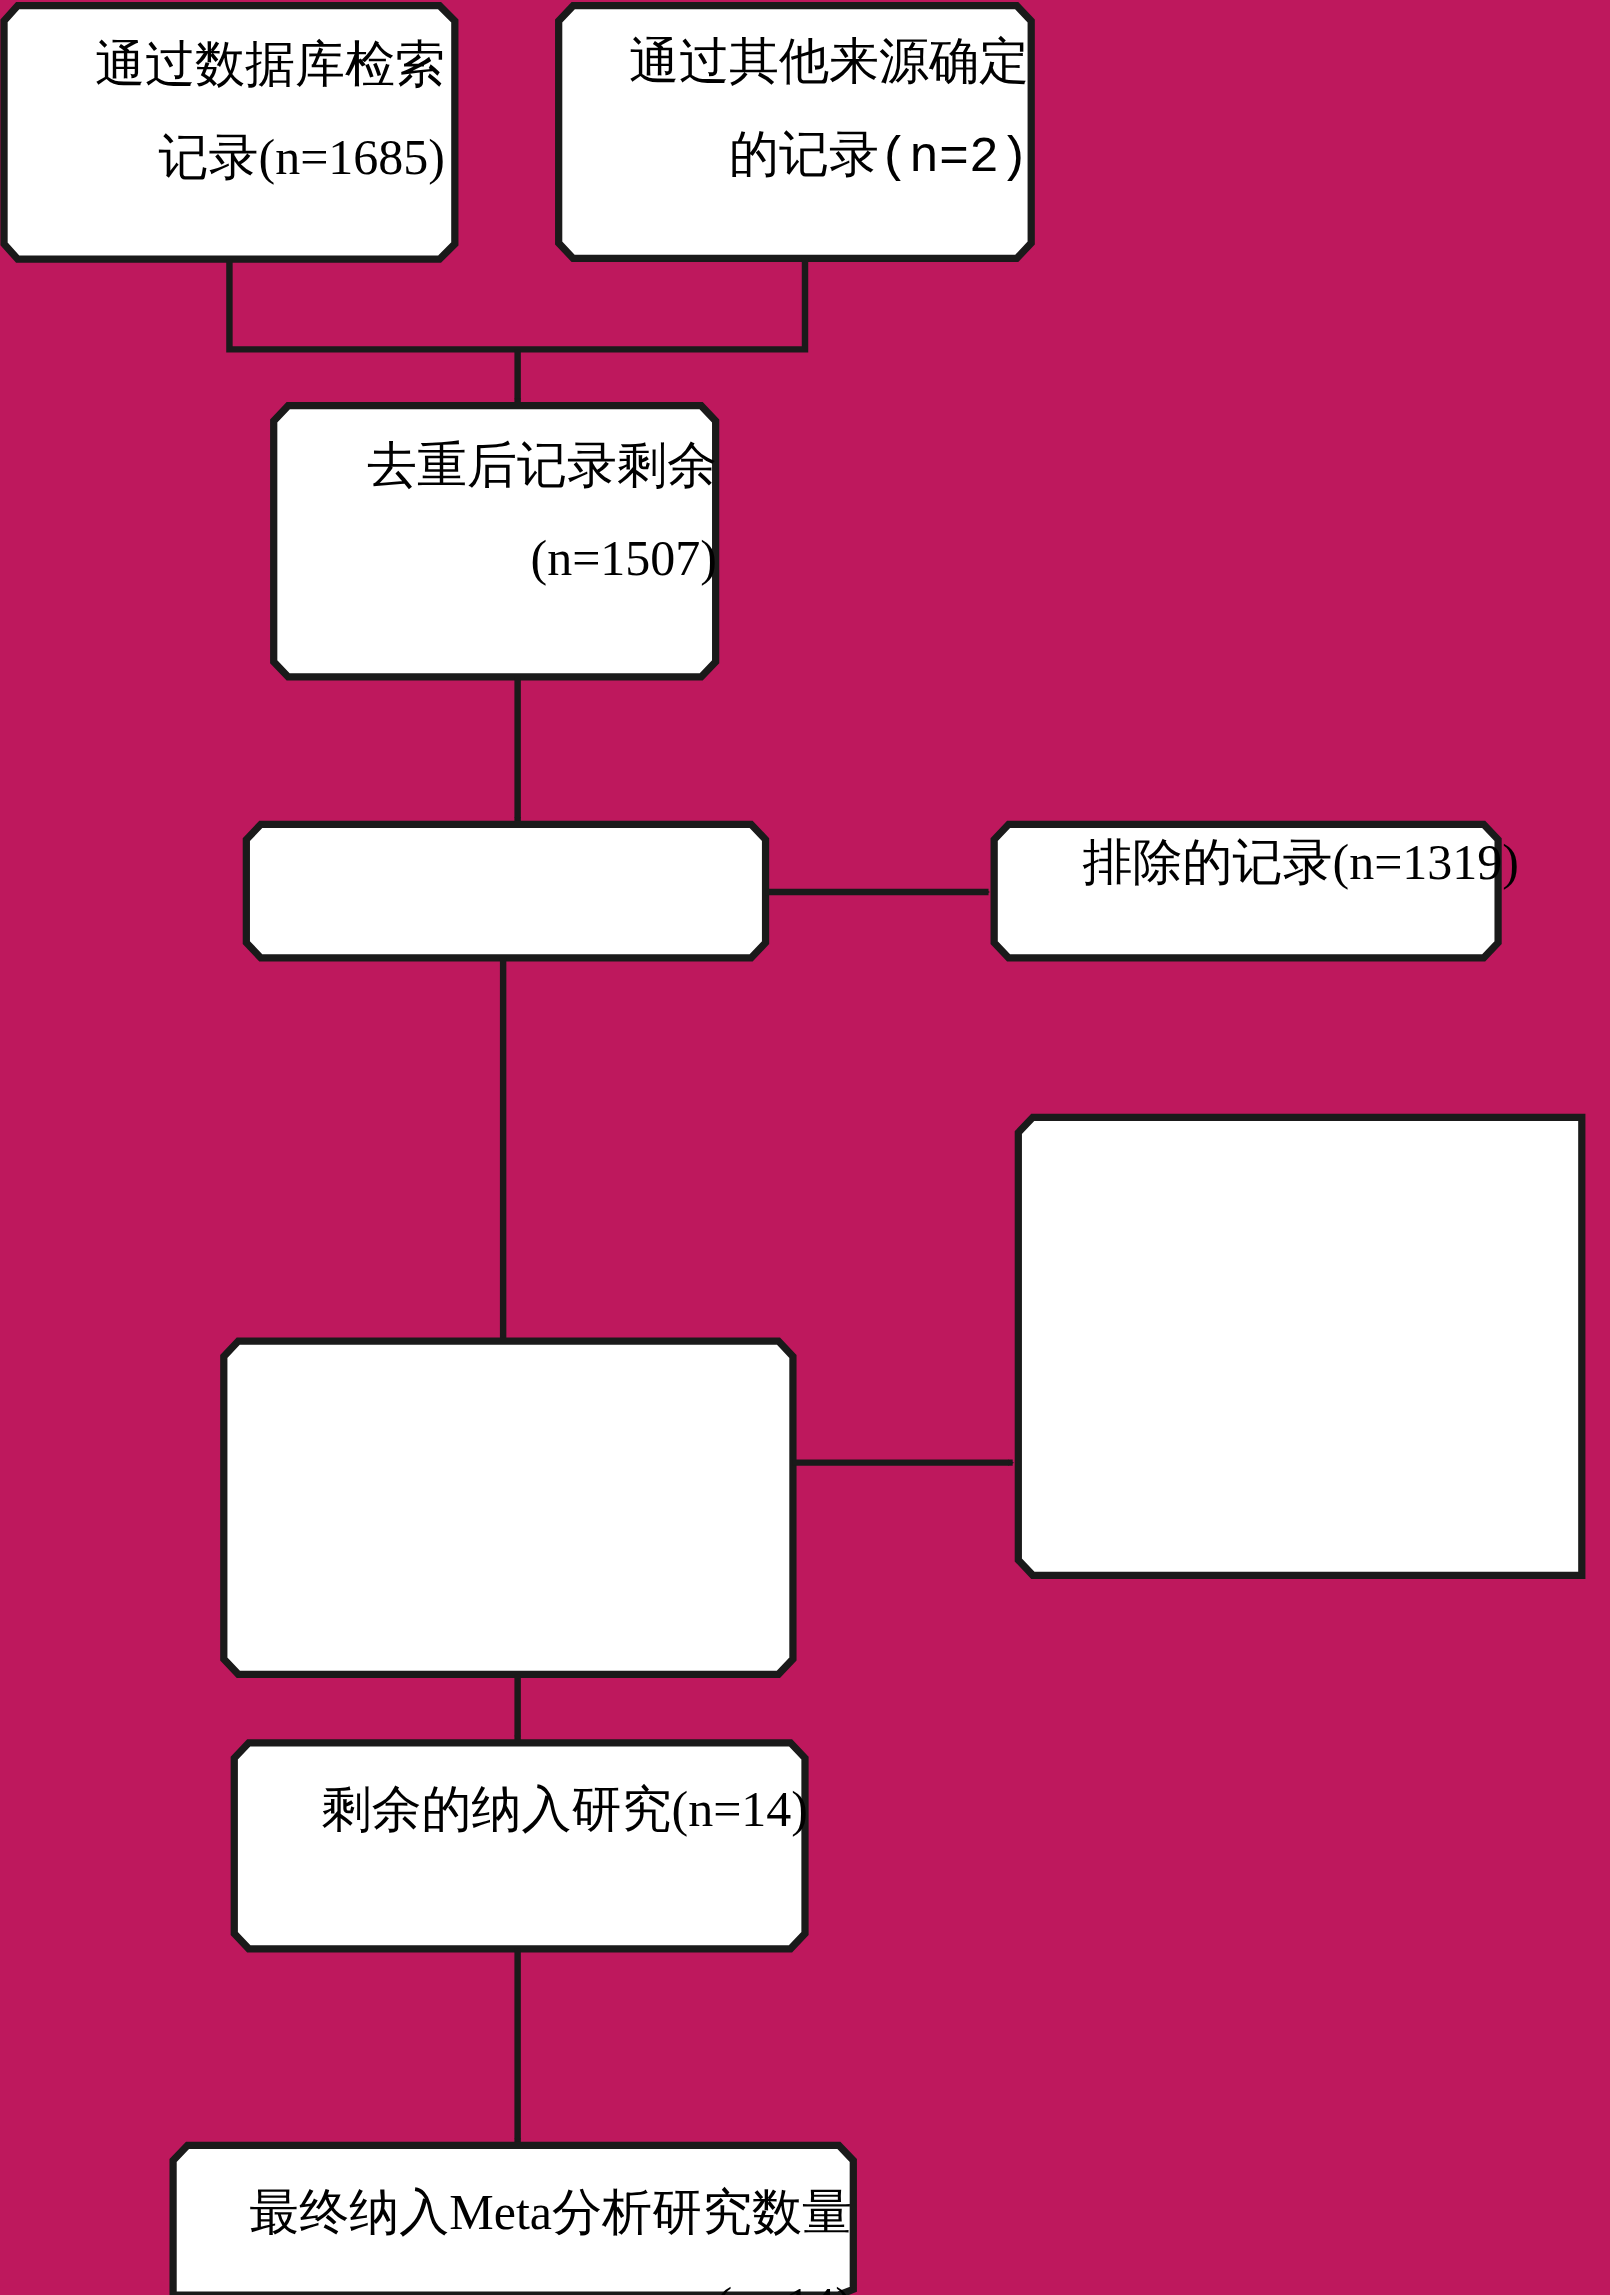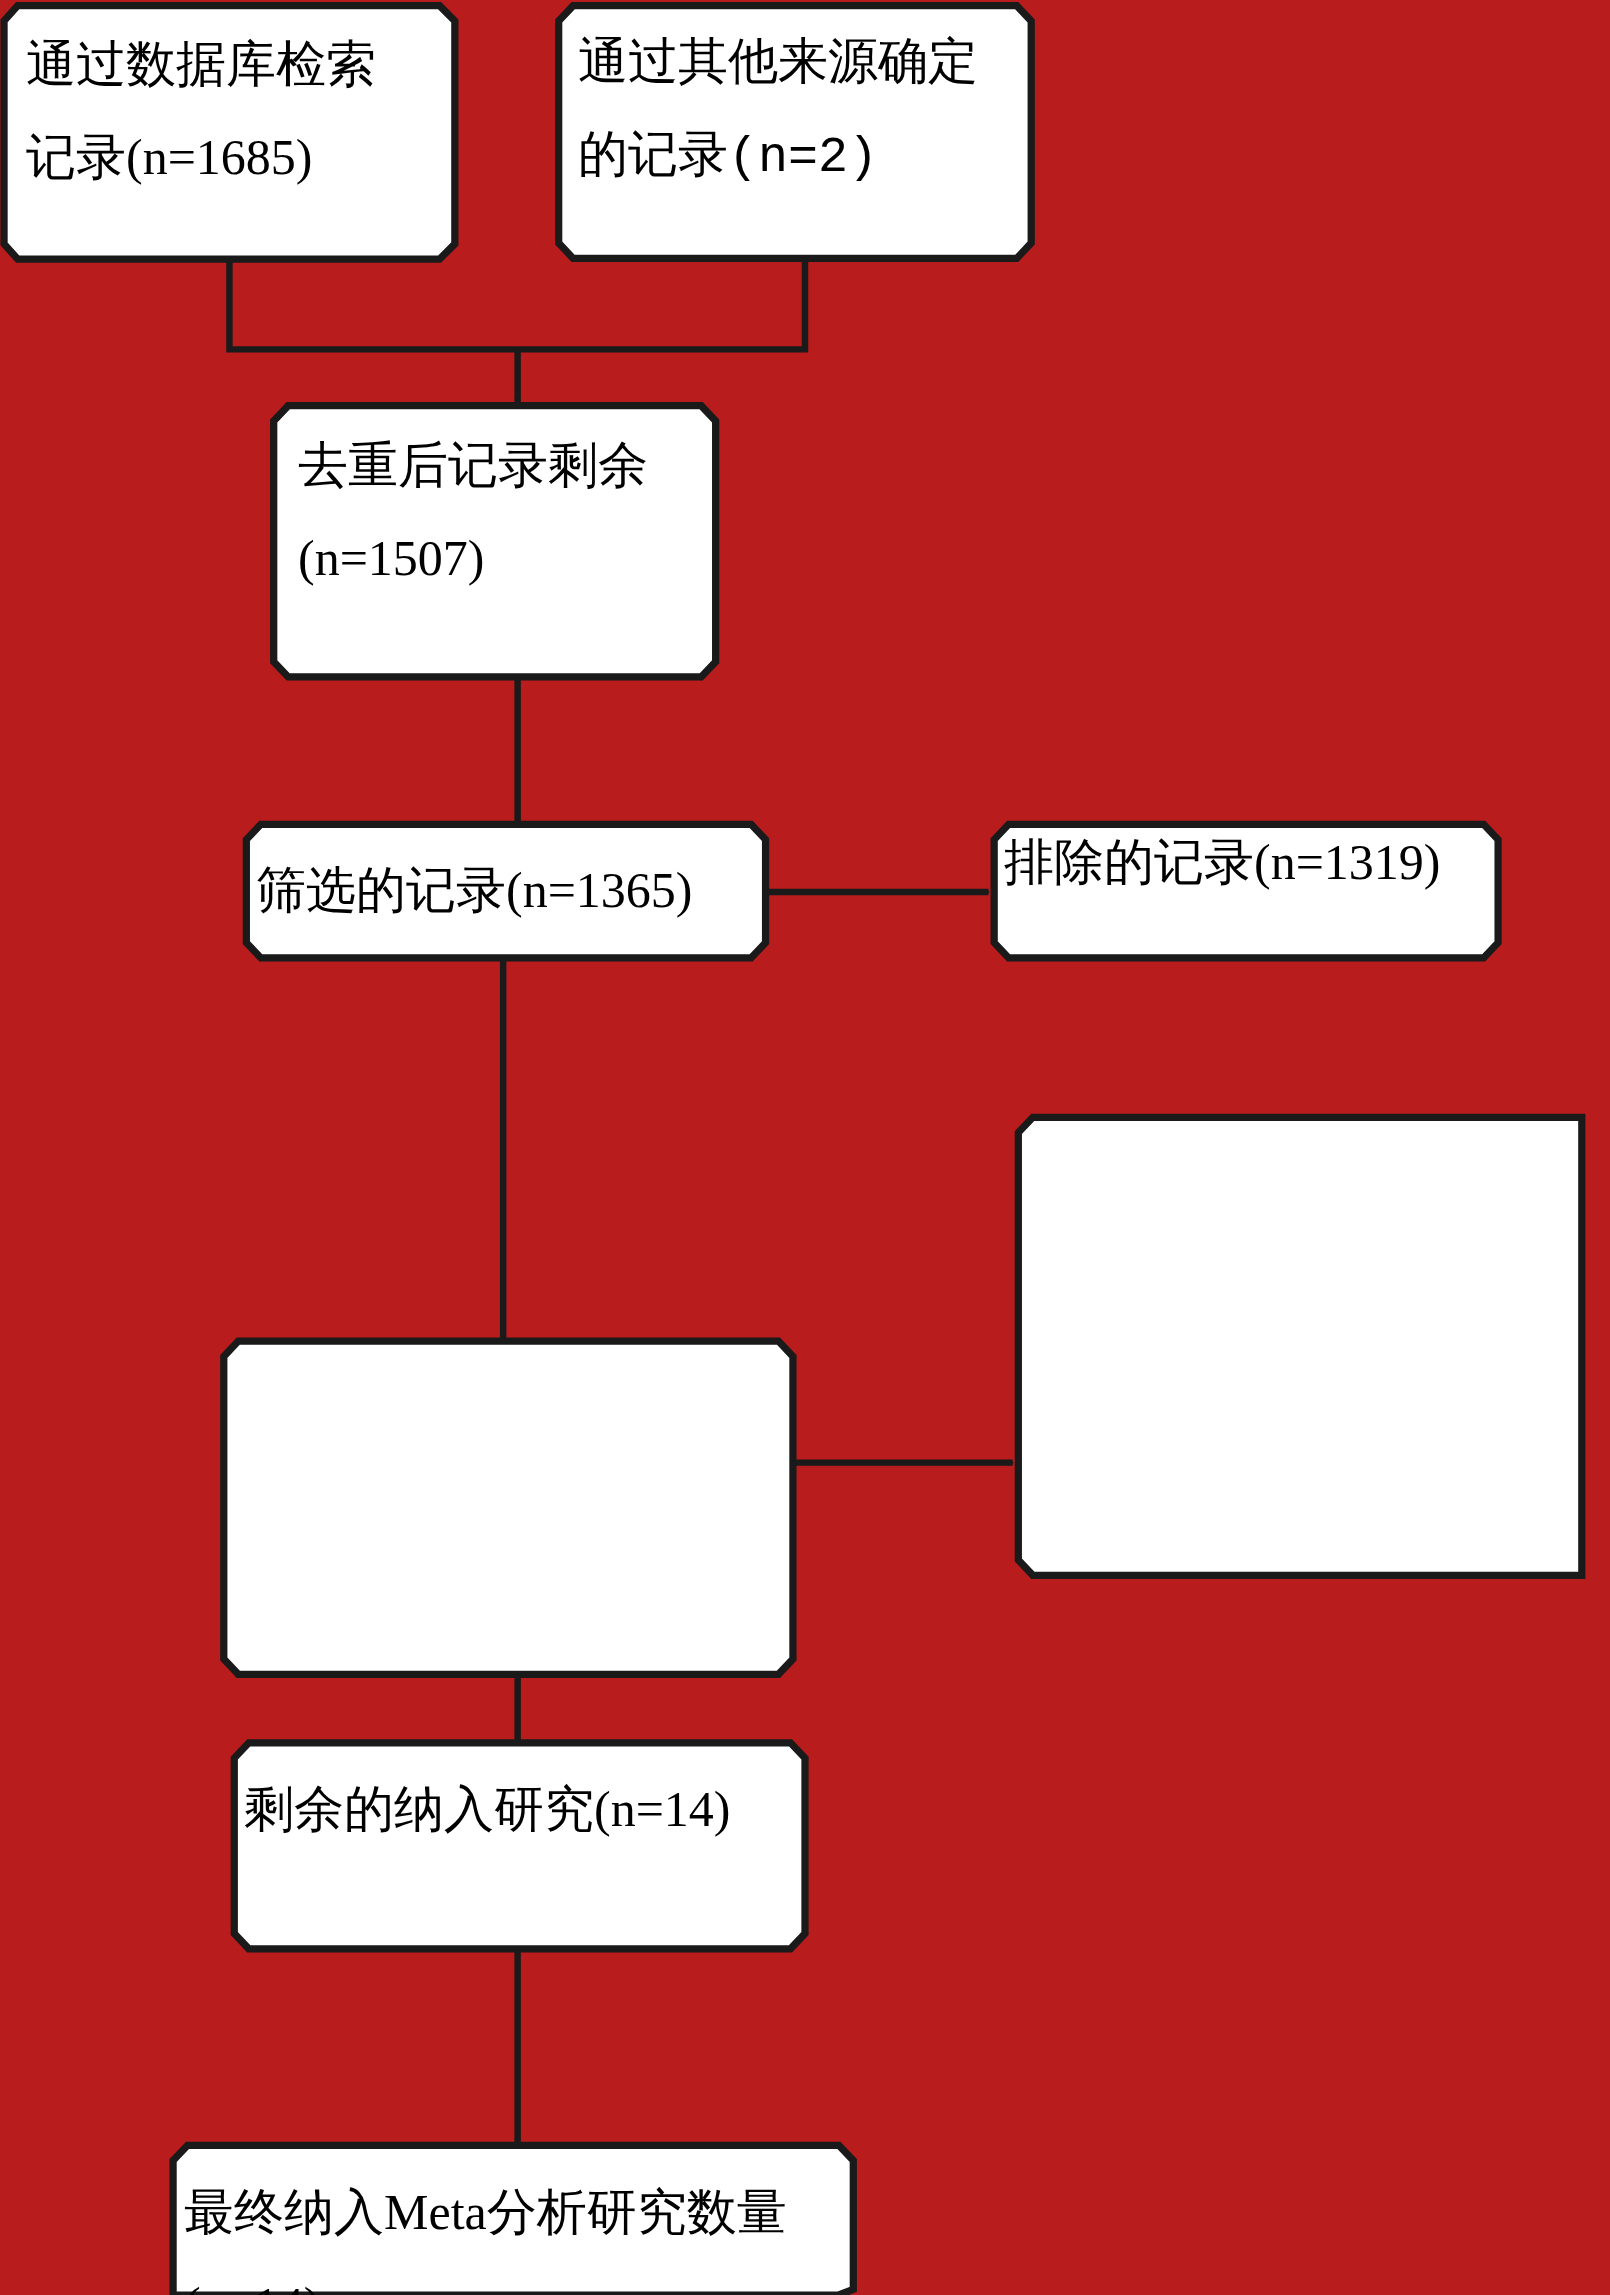--- a/index.html
+++ b/index.html
@@ -7,22 +7,23 @@
     padding: 0;
     background: #ffffff;
   }
   body {
     font-family: "Liberation Serif", "DejaVu Serif", serif;
   }
   #canvas {
     position: relative;
     width: 1610px;
     height: 2295px;
-    background: #b91c1c;
+    background: #be185d;
     overflow: hidden;
+    text-align: right;
   }
   #flow-svg {
     position: absolute;
     left: 0;
     top: 0;
     width: 1610px;
     height: 2295px;
   }
   .node-label {
     position: absolute;
@@ -86,21 +87,20 @@
 
   <div class="node-label" style="left:26px; top:17.7px; width:419px;">通过数据库检索
 记录(n=1685)</div>
 
   <div class="node-label" style="left:578px; top:17.7px; width:451px;font-family:Liberation Mono, monospace;">通过其他来源确定
 的记录(n=2)</div>
 
   <div class="node-label" style="left:298px; top:419px; width:419px;">去重后记录剩余
 (n=1507)</div>
 
-  <div class="node-label" style="left:256px; top:844px; width:515px;">筛选的记录(n=1365)</div>
 
   <div class="node-label" style="left:1004px; top:816px; width:515px;">排除的记录(n=1319)</div>
 
 
 
   <div class="node-label" style="left:244px; top:1763px; width:564px;">剩余的纳入研究(n=14)</div>
 
   <div class="node-label" style="left:184px; top:2166px; width:668px;">最终纳入Meta分析研究数量
 (n=14)</div>
 

